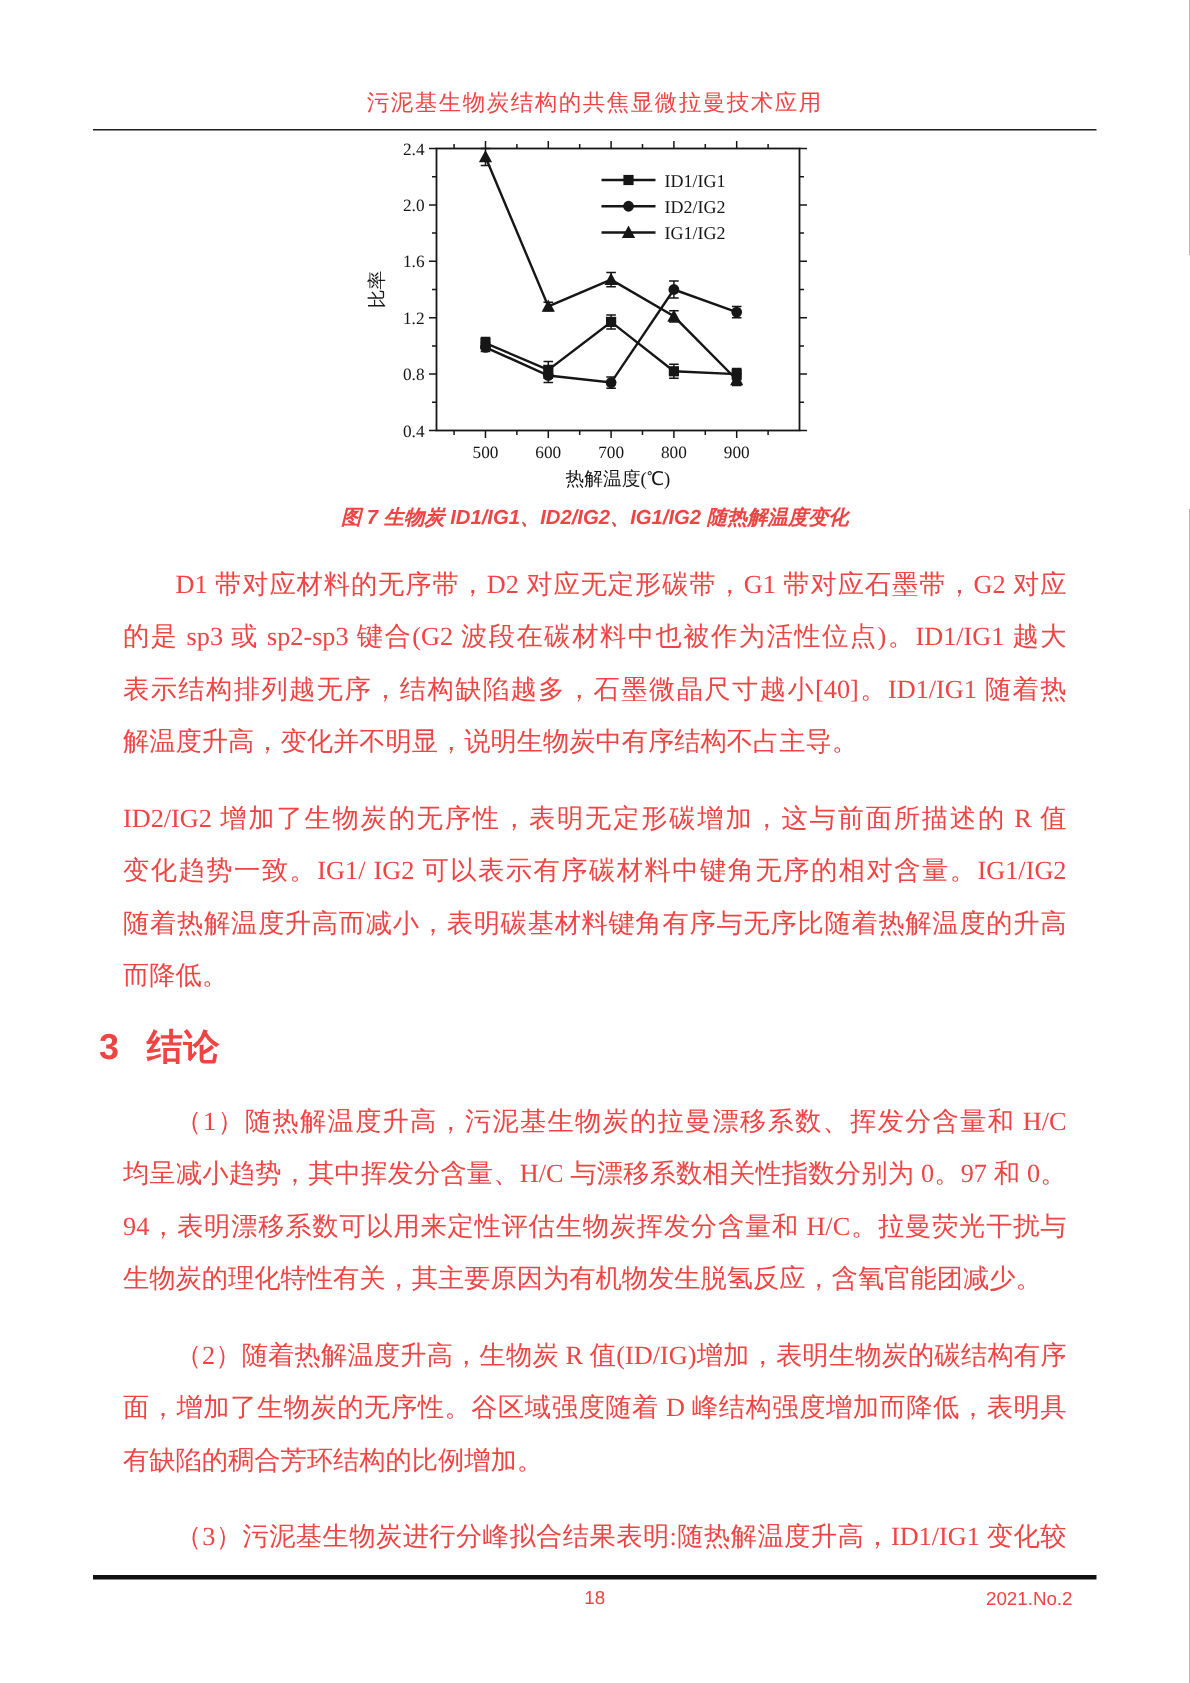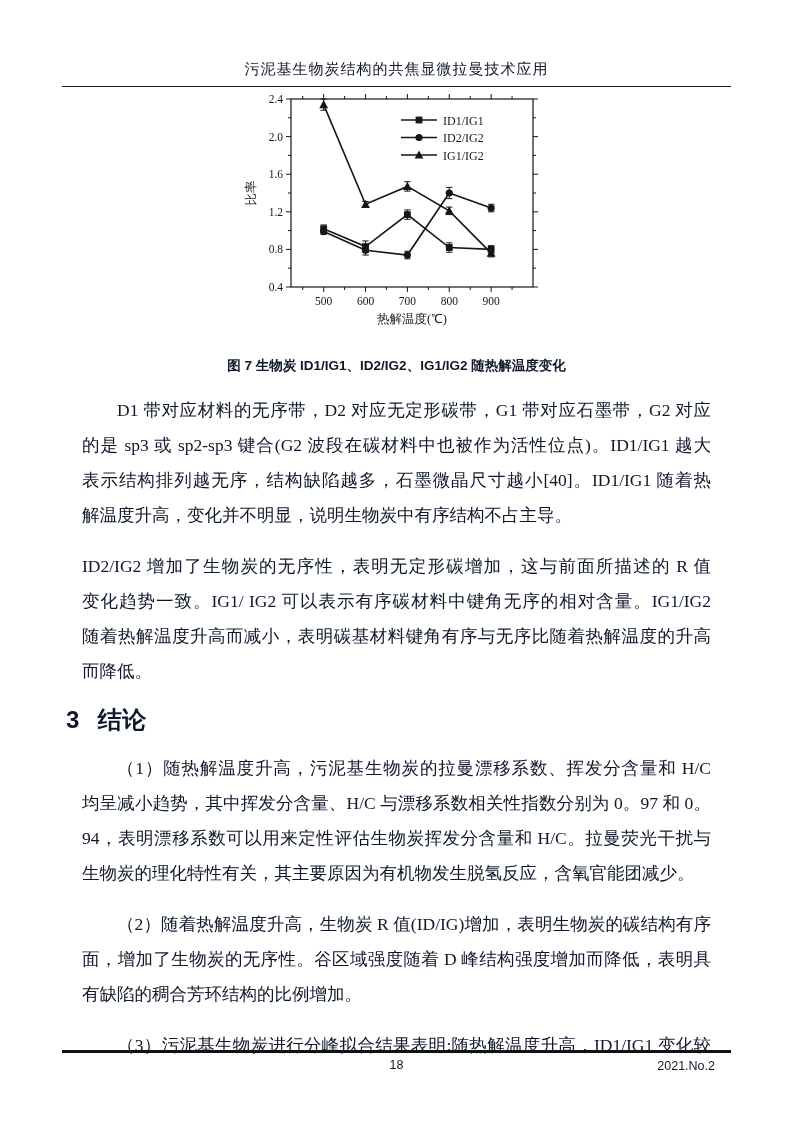--- a/index.html
+++ b/index.html
@@ -1,47 +1,48 @@
 <!DOCTYPE html>
 <html><head>
 <meta charset="utf-8">
 <style>
   html,body{margin:0;padding:0;background:#888;}
   .page{
     position:relative;
     width:793px;height:1122px;
     margin:0 auto;
     background:#ffffff;
-    color:#0f172a;
+    color:#ef4444;
     font-family:"Liberation Serif", serif;
     overflow:hidden;
   }
   .header-title{
     padding-top:58px;
     text-align:center;
     font-size:15px;
     line-height:22px;
     letter-spacing:1px;
   }
   .header-rule{
     margin:6px 62px 0 62px;
     border-top:1.6px solid #1c1c1c;
     height:0;
   }
   .figure-wrap{
     width:312px;
     margin:2px auto 0 auto;
   }
   .figure-caption{
-    margin-top:22px;
+    margin-top:0;
     text-align:center;
     font-family:"Liberation Sans", sans-serif;
     font-weight:bold;
     font-size:13.5px;
     line-height:22px;
+    font-style:italic;
   }
   .body-text{
     margin:12px 66px 0 66px;
     font-size:17.5px;
   }
   .para{margin:16px;}
   .line{
     line-height:35px;
     height:35px;
     text-align:justify;

